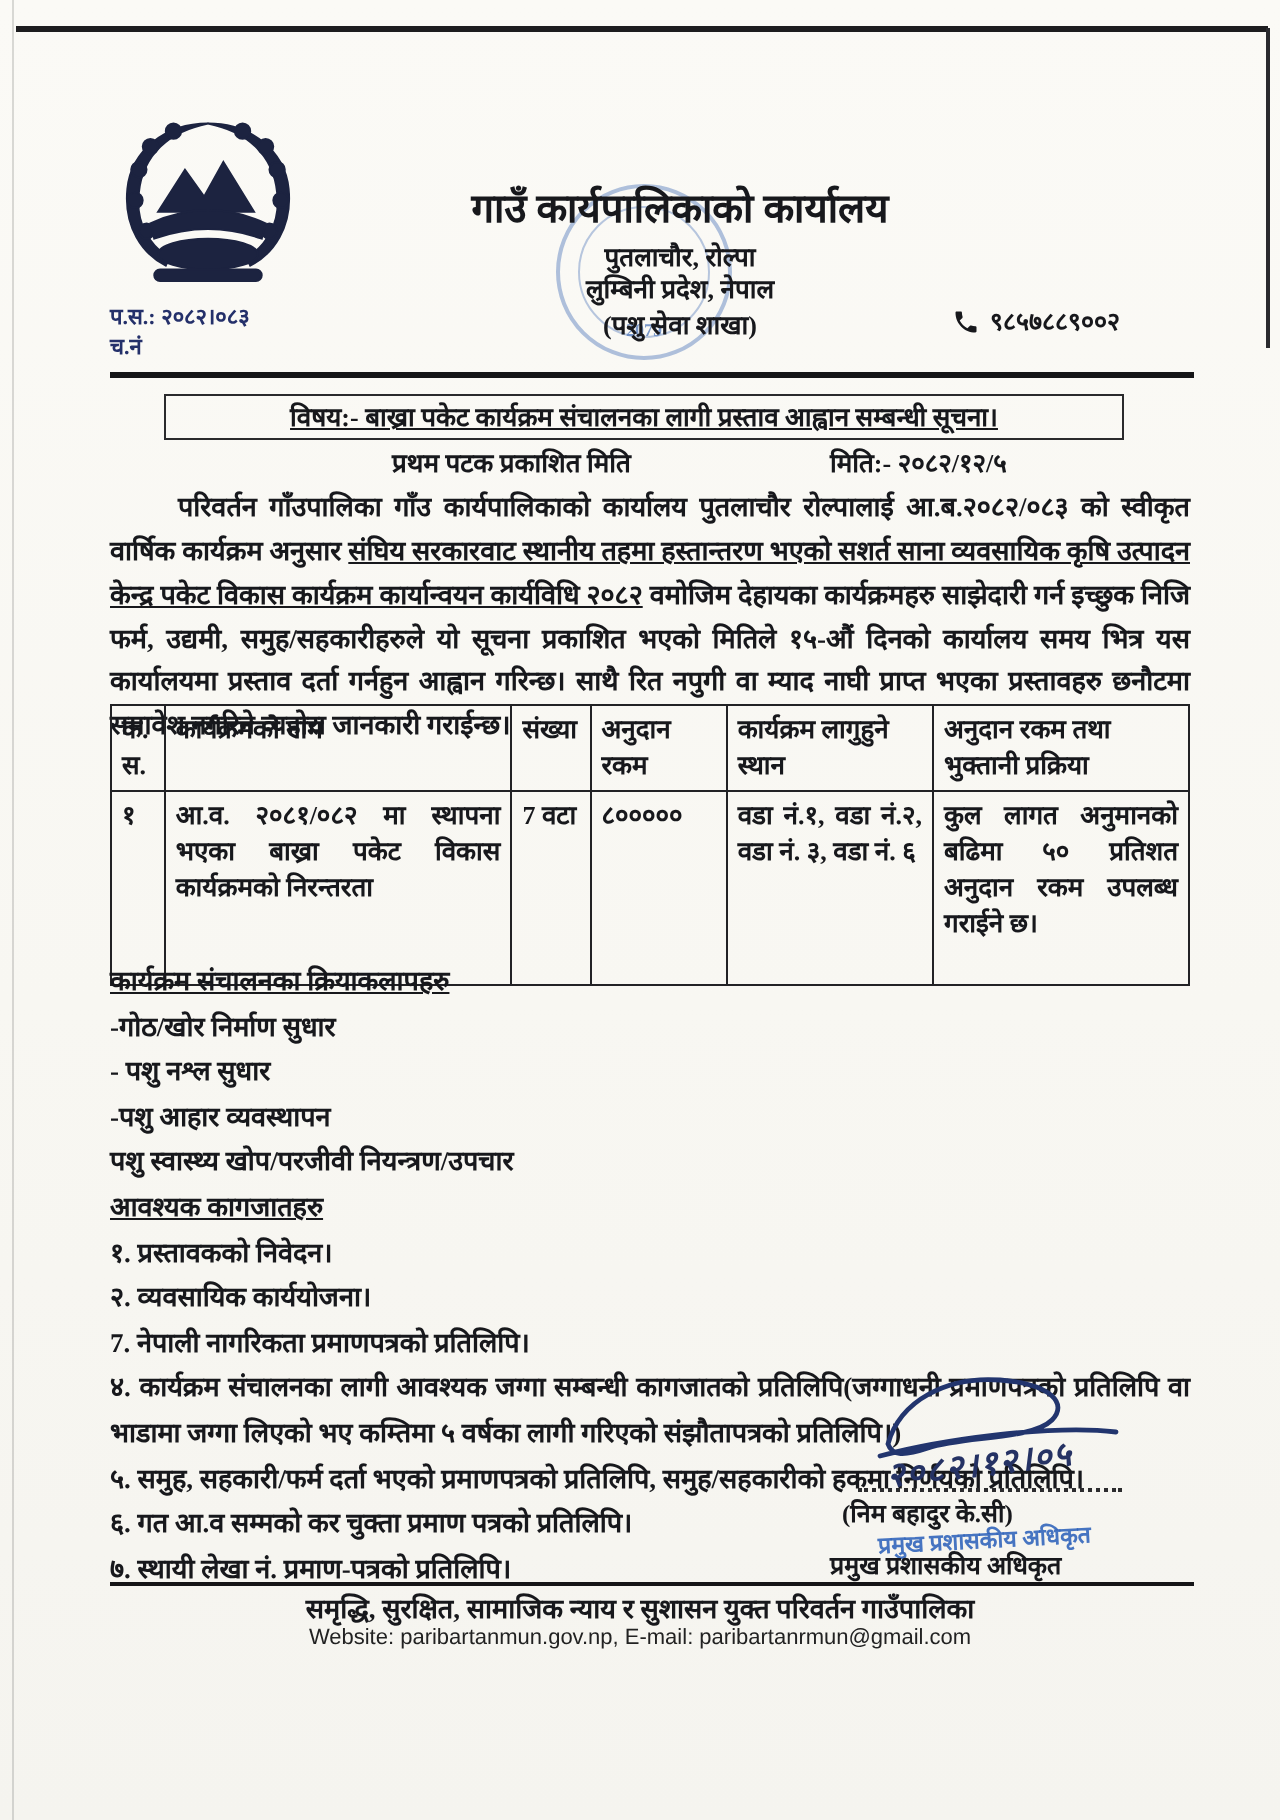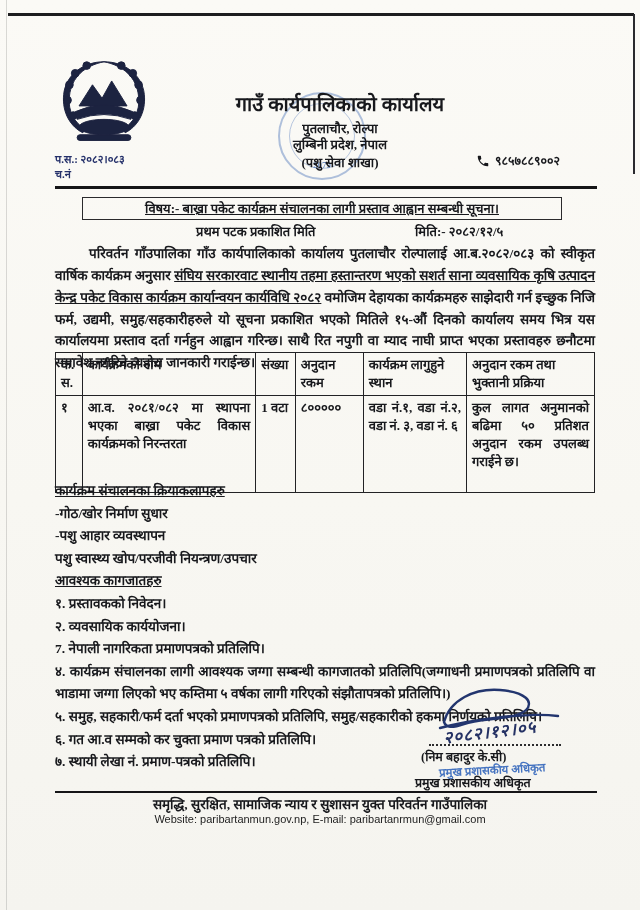--- a/index.html
+++ b/index.html
@@ -152,31 +152,32 @@
       <th>क. स.</th>
       <th>कार्यक्रमको नाम</th>
       <th>संख्या</th>
       <th>अनुदान रकम</th>
       <th>कार्यक्रम लागुहुने स्थान</th>
       <th>अनुदान रकम तथा भुक्तानी प्रक्रिया</th>
     </tr>
     <tr>
       <td>१</td>
       <td>आ.व. २०८१/०८२ मा स्थापना भएका बाख्रा पकेट विकास कार्यक्रमको निरन्तरता</td>
-      <td>1 वटा</td>
+      <td>7 वटा</td>
       <td>८०००००</td>
       <td>वडा नं.१, वडा नं.२, वडा नं. ३, वडा नं. ६</td>
       <td>कुल लागत अनुमानको बढिमा ५० प्रतिशत अनुदान रकम उपलब्ध गराईने छ।</td>
     </tr>
   </tbody>
     </table>
 
   <div class="sections dev">
     <div class="sec-head">कार्यक्रम संचालनका क्रियाकलापहरु</div>
     <div>-गोठ/खोर निर्माण सुधार</div>
+    <div>- पशु नश्ल सुधार</div>
     <div>-पशु आहार व्यवस्थापन</div>
     <div>पशु स्वास्थ्य खोप/परजीवी नियन्त्रण/उपचार</div>
     <div class="sec-head">आवश्यक कागजातहरु</div>
     <div>१. प्रस्तावकको निवेदन।</div>
     <div>२. व्यवसायिक कार्ययोजना।</div>
     <div>7. नेपाली नागरिकता प्रमाणपत्रको प्रतिलिपि।</div>
     <div>४. कार्यक्रम संचालनका लागी आवश्यक जग्गा सम्बन्धी कागजातको प्रतिलिपि(जग्गाधनी प्रमाणपत्रको प्रतिलिपि वा भाडामा जग्गा लिएको भए कम्तिमा ५ वर्षका लागी गरिएको संझौतापत्रको प्रतिलिपि।)</div>
     <div>५. समुह, सहकारी/फर्म दर्ता भएको प्रमाणपत्रको प्रतिलिपि, समुह/सहकारीको हकमा निर्णयको प्रतिलिपि।</div>
     <div>६. गत आ.व सम्मको कर चुक्ता प्रमाण पत्रको प्रतिलिपि।</div>
     <div>७. स्थायी लेखा नं. प्रमाण-पत्रको प्रतिलिपि।</div>

